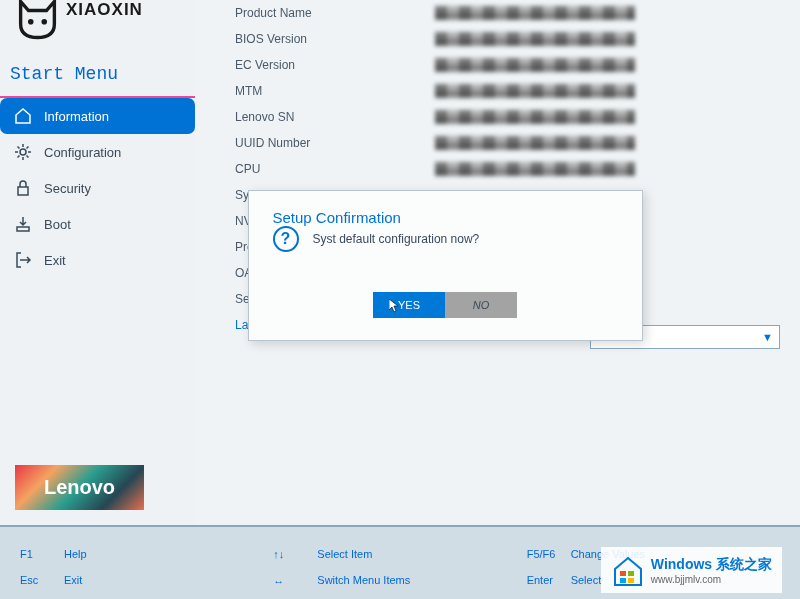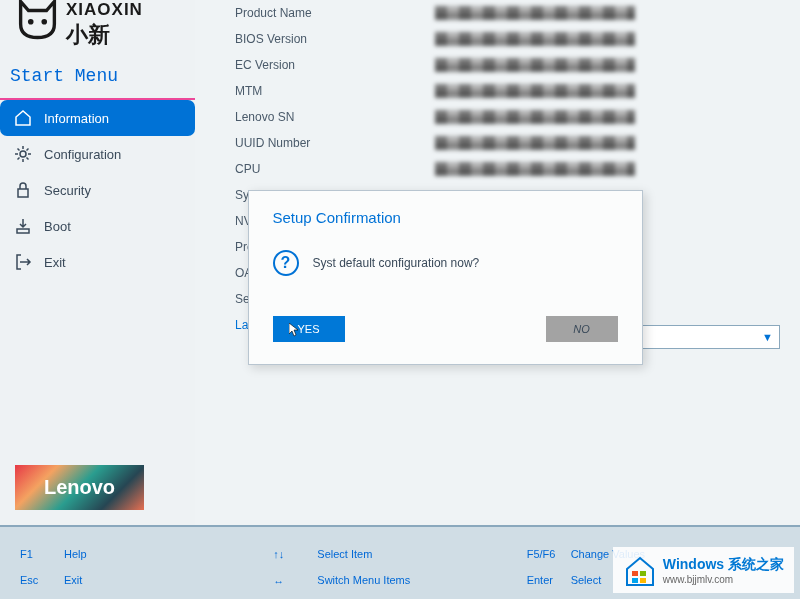--- a/index.html
+++ b/index.html
@@ -32,31 +32,31 @@
     .dropdown-hint { width: 190px; height: 24px; border: 1px solid #8aa8bd; background: #fff; position: absolute; right: 20px; top: 325px; display: flex; align-items: center; justify-content: flex-end; padding: 0 6px; }
     .chevron { font-size: 11px; color: #0072d6; }
     
     .help-bar { background: #d0dde5; border-top: 2px solid #8aa8bd; padding: 10px 20px; color: #0068d6; font-size: 11px; display: flex; }
     .help-col { flex: 1; }
     .help-row { display: flex; gap: 14px; padding: 3px 0; align-items: center; margin-top: 8px; }
     .help-key { min-width: 30px; }
     
     .modal-overlay { position: absolute; top: 0; left: 0; width: 100%; height: 100%; display: flex; align-items: flex-start; justify-content: center; padding-top: 190px; padding-left: 90px; }
     .modal { width: 395px; background: #fbfcfc; border: 1px solid #b8c5d0; box-shadow: 3px 3px 10px rgba(0,0,0,0.15); padding: 18px 24px 22px; }
-    .modal-title { color: #0072d6; font-size: 15px; margin-bottom: 24px; }
+    .modal-title { color: #0072d6; font-size: 15px; }
     .modal-body { display: flex; align-items: center; gap: 14px; margin-bottom: 40px; }
     .question-icon { width: 26px; height: 26px; border: 2px solid #0072d6; border-radius: 50%; color: #0072d6; display: flex; align-items: center; justify-content: center; font-size: 16px; font-weight: bold; }
     .modal-text { font-size: 12px; color: #3a4a5a; }
-    .modal-buttons { display: flex; justify-content: space-between; }
+    .modal-buttons { display: flex; justify-content: center; }
     .modal-btn { width: 72px; height: 26px; font-size: 11px; display: flex; align-items: center; justify-content: center; cursor: pointer; }
     .btn-yes { background: #0078d7; color: #fff; position: relative; }
     .btn-no { background: #a3a3a3; color: #3a4a5a; font-style: italic; }
     .cursor { position: absolute; left: 16px; top: 7px; width: 12px; height: 14px; }
     
-    .watermark { position: absolute; right: 6px; bottom: 6px; display: flex; align-items: center; gap: 6px; background: rgba(255,255,255,0.88); padding: 6px 10px; font-size: 12px; }
+    .watermark { position: absolute; right: 18px; bottom: 6px; display: flex; align-items: center; gap: 6px; background: rgba(255,255,255,0.88); padding: 6px 10px; font-size: 12px; }
     .wm-icon { width: 34px; height: 34px; }
     .wm-text { display: flex; flex-direction: column; }
     .wm-title { color: #0078d4; font-size: 14px; font-weight: 600; }
     .wm-sub { color: #666; font-size: 10px; }
   </style>
 </head>
 <body>
 
 <div class="bios-container">
   <div class="main-area">
@@ -64,21 +64,20 @@
     <div class="sidebar">
       <div class="logo-area">
         <div class="brand-logo">
           <svg class="cat-icon" viewBox="0 0 40 40">
             <path d="M5 0 L5 20 Q5 32 20 32 Q35 32 35 20 L35 0 L28 8 L12 8 Z" fill="none" stroke="#1a1a1a" stroke-width="3"></path>
             <circle cx="14" cy="18" r="2.5" fill="#1a1a1a"></circle>
             <circle cx="26" cy="18" r="2.5" fill="#1a1a1a"></circle>
           </svg>
           <div class="brand-text">
             <span class="brand-en">XIAOXIN</span>
-            <span class="brand-cn">小新</span>
           </div>
         </div>
       </div>
       <div class="start-menu">Start Menu</div>
 
       <div class="nav-list">
         <div class="nav-item active">
           <span class="nav-icon">
             <svg viewBox="0 0 18 18" width="18" height="18">
                 <path d="M2 8 L9 2 L16 8 L16 16 L2 16 Z" fill="none" stroke="currentColor" stroke-width="1.5"></path>

